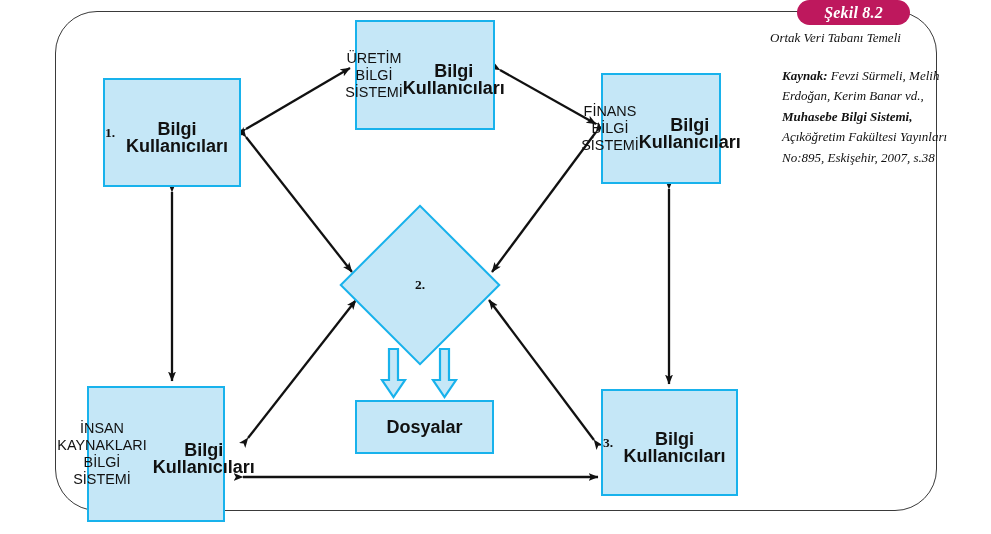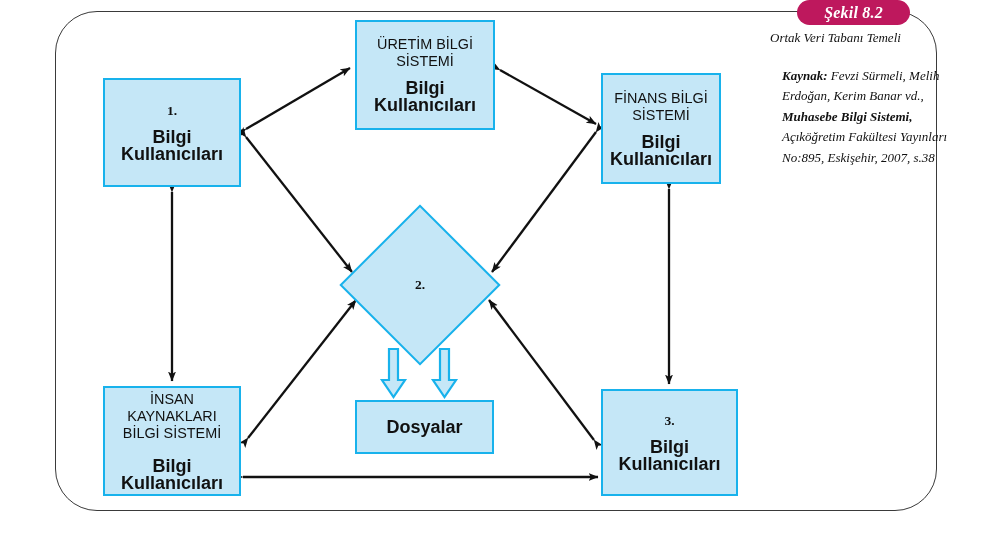--- a/index.html
+++ b/index.html
@@ -58,21 +58,21 @@
   
   .arrows { position:absolute; left:0; top:0; width:991px; height:534px; }
 
   
   .node {
     position:absolute;
     background:#c5e7f7;
     border:2.4px solid #18b2ec;
     box-sizing:border-box;
     display:flex;
-    flex-direction:column;
+    flex-direction:row;
     align-items:center;
     justify-content:center;
     color:#111111;
     text-align:center;
   }
   .node .title {
     font-size:14.4px;
     line-height:17px;
     font-weight:400;
     white-space:pre-line;
@@ -85,21 +85,21 @@
   }
   .node .num {
     font-family:"Liberation Serif", serif;
     font-weight:bold;
     font-size:13.5px;
   }
 
   #box-left   { left:103px; top:78px;  width:138px; height:109px; }
   #box-top    { left:355px; top:20px;  width:140px; height:110px; }
   #box-right  { left:601px; top:73px;  width:120px; height:111px; }
-  #box-bl     { left:103px; top:386px; width:138px; height:110px;gap:6px; }
+  #box-bl     { left:87px; top:386px; width:138px; height:136px;gap:6px; }
   #box-br     { left:601px; top:389px; width:137px; height:107px; }
   #box-files  { left:355px; top:400px; width:139px; height:54px; }
   #box-files .sub { margin-top:0; }
 
   
   .diamond-wrap {
     position:absolute;
     left:339px; top:204px;
     width:162px; height:162px;
   }

